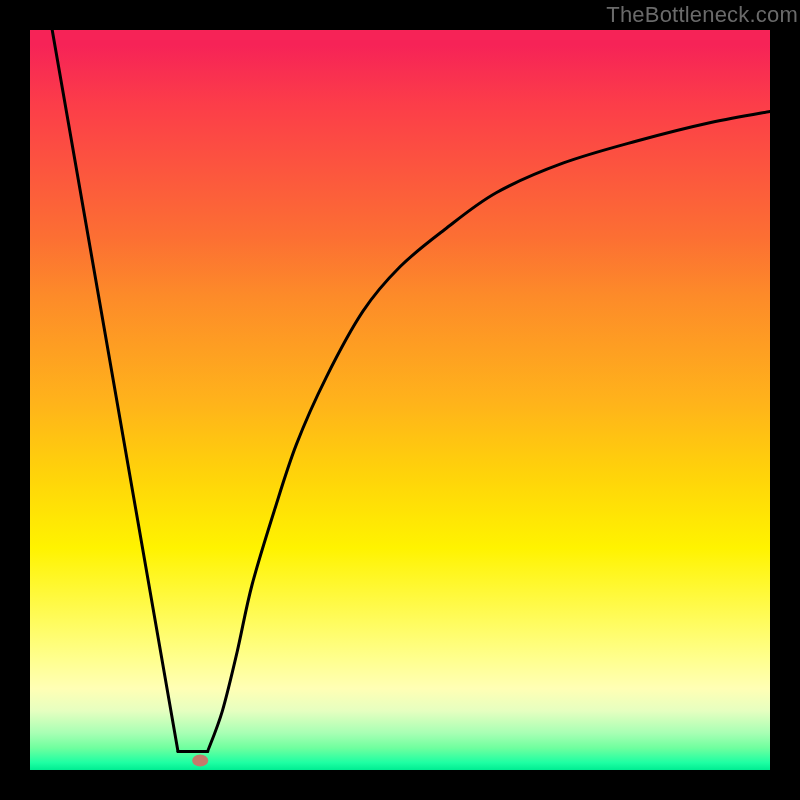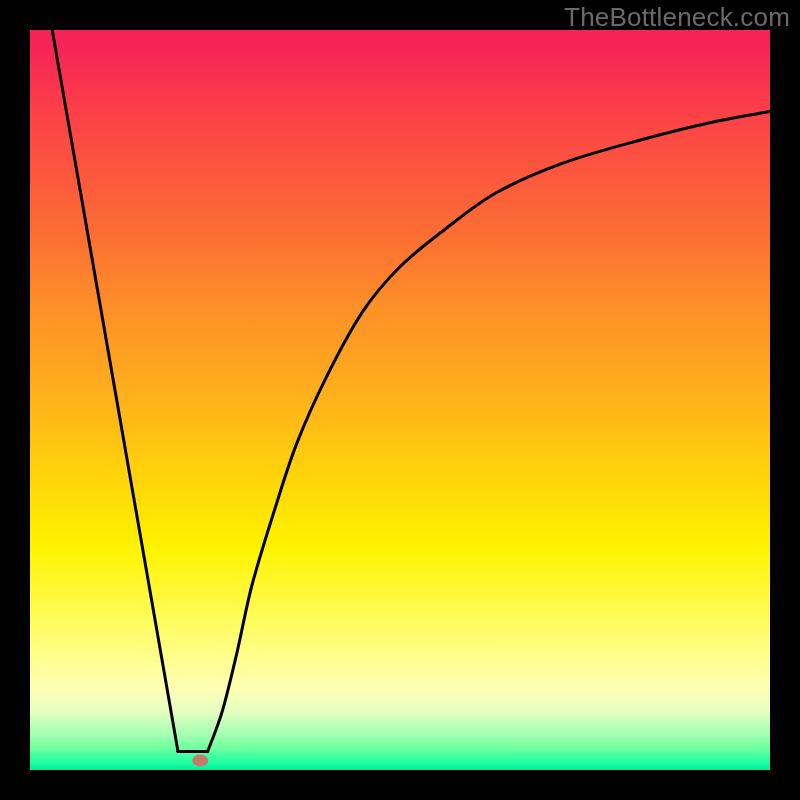--- a/index.html
+++ b/index.html
@@ -6,23 +6,23 @@
   html, body { width: 800px; height: 800px; overflow: hidden; background: #000; }
   .frame {
     position: relative;
     width: 800px;
     height: 800px;
     background: #000;
   }
   .watermark {
     position: absolute;
     top: 2px;
-    right: 10px;
+    right: 2px;
     font-family: Arial, Helvetica, sans-serif;
-    font-size: 26px;
+    font-size: 22px;
     font-weight: 500;
     color: #6a6a6a;
     letter-spacing: 0.2px;
   }
   .plot {
     position: absolute;
     left: 30px;
     top: 30px;
     width: 740px;
     height: 740px;

